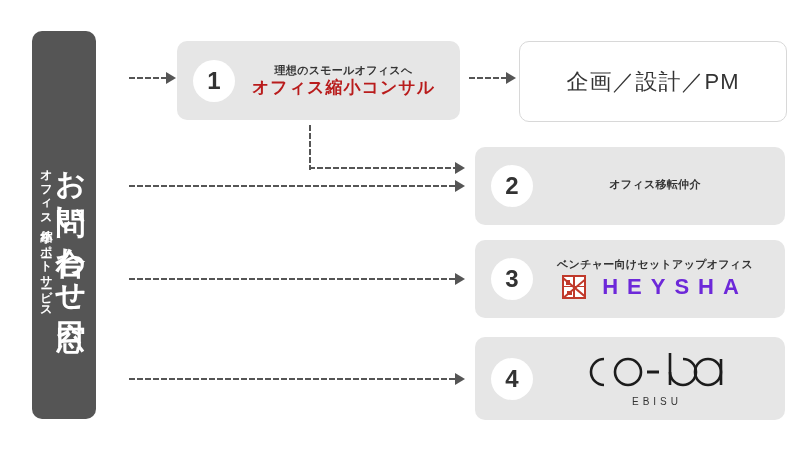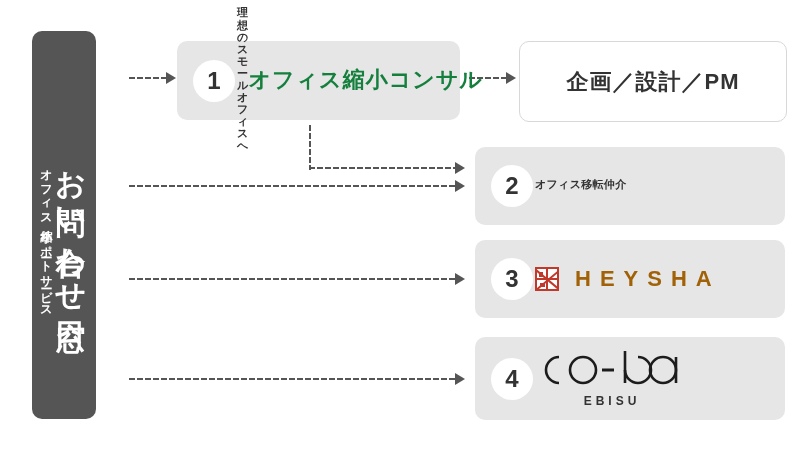--- a/index.html
+++ b/index.html
@@ -40,34 +40,34 @@
     background:#ffffff;border:1.5px solid #d8d8d8;
   }
   .num-badge{
     flex:0 0 auto;width:42px;height:42px;border-radius:50%;
     background:#ffffff;color:#333333;
     font-size:24px;font-weight:700;
     display:flex;align-items:center;justify-content:center;
     margin-left:16px;
   }
   .card-text{
-    flex:1 1 auto;display:flex;flex-direction:row;
+    flex:1 1 auto;display:flex;flex-direction:column;
     align-items:center;justify-content:space-between;
     padding:0 10px 0 2px;
   }
   .card-sub{
     font-size:11px;font-weight:600;color:#333333;
     letter-spacing:.3px;line-height:1.1;margin-bottom:3px;
   }
   .card-title{
-    font-size:22px;font-weight:700;color:#15803d;
+    font-size:17px;font-weight:700;color:#b91c1c;
     letter-spacing:1px;line-height:1.1;white-space:nowrap;
   }
   .plain-title{
-    font-size:22px;font-weight:700;color:#333333;
+    font-size:22px;font-weight:400;color:#333333;
     letter-spacing:1px;width:100%;text-align:center;
   }
 
   
   #card-1{left:177px;top:41px;width:283px;height:79px;}
   
   #card-outcome{left:519px;top:41px;width:266px;height:79px;justify-content:center;}
   
   #card-2{left:475px;top:147px;width:310px;height:78px;}
   
@@ -88,30 +88,30 @@
   .seal::before{left:0;top:9px;width:100%;height:1.5px;}
   .seal::after{left:9px;top:0;width:1.5px;height:100%;}
   .seal i{
     position:absolute;display:block;background:#c0392b;
   }
   .seal i.d1{left:-4px;top:10px;width:30px;height:1.5px;transform:rotate(40deg);}
   .seal i.d2{left:-4px;top:10px;width:30px;height:1.5px;transform:rotate(-40deg);}
   .seal i.b1{left:2px;top:3px;width:4px;height:5px;}
   .seal i.b2{left:3px;top:14px;width:5px;height:4px;}
   .heysha-word{
-    font-size:22px;font-weight:700;color:#a16207;letter-spacing:9px;
+    font-size:22px;font-weight:700;color:#6d28d9;letter-spacing:9px;
     padding-left:6px;
   }
 
   
   .coba-wrap{display:flex;flex-direction:column;align-items:center;}
   .coba-mark{display:block;}
   .coba-ebisu{
-    font-size:12px;letter-spacing:4px;color:#333333;
-    margin-top:3px;padding-left:4px;font-weight:700;
+    font-size:10px;letter-spacing:4px;color:#333333;
+    margin-top:3px;padding-left:4px;font-weight:400;
   }
   .dots-h{
     position:absolute;height:4px;
     background-image:radial-gradient(#555 50%, transparent 52%);
     background-size:8px 4px;background-repeat:repeat-x;
   }
   .dots-v{
     position:absolute;width:4px;
     background-image:radial-gradient(#555 50%, transparent 52%);
     background-size:4px 8px;background-repeat:repeat-y;
@@ -167,20 +167,21 @@
   <div class="card" id="card-2">
     <div class="num-badge">2</div>
     <div class="card-text">
       <div class="card-sub">オフィス移転仲介</div>
     </div>
   </div>
 
   <div class="card" id="card-3">
     <div class="num-badge">3</div>
     <div class="card-text">
+      <div class="card-sub">ベンチャー向けセットアップオフィス</div>
       <div class="heysha-row">
         <span class="seal">
           <i class="d1"></i>
             <i class="d2"></i>
             <i class="b1"></i>
             <i class="b2"></i>
         </span>
         <span class="heysha-word">HEYSHA</span>
       </div>
     </div>

